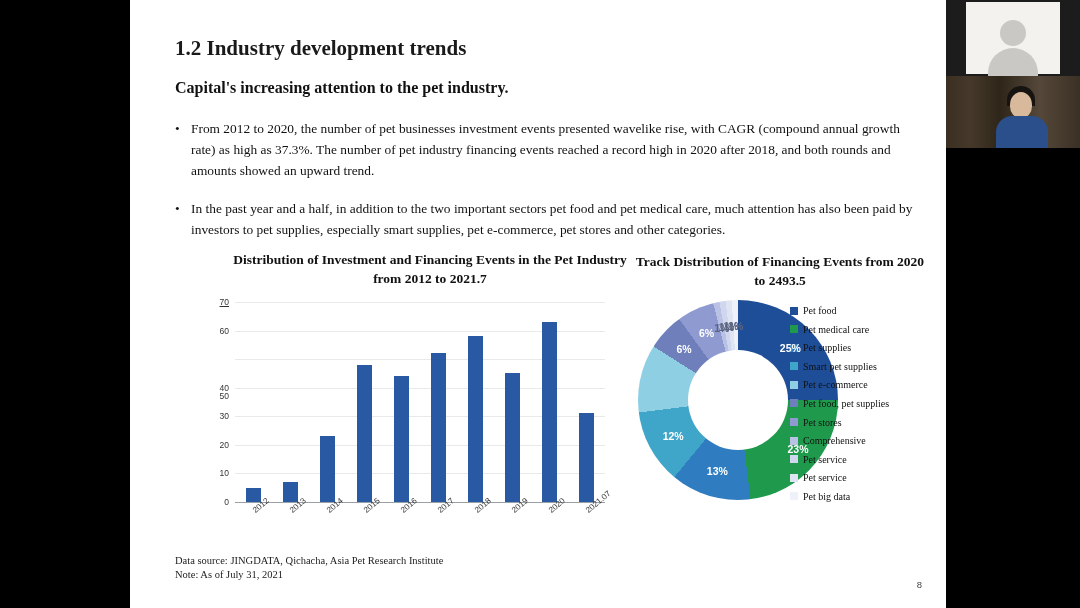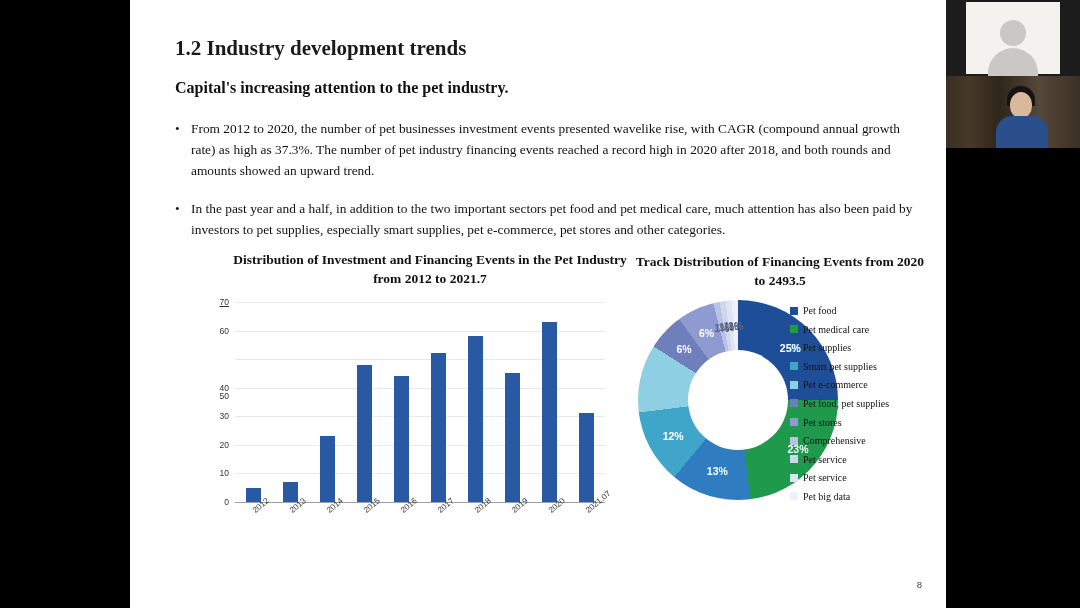--- a/index.html
+++ b/index.html
@@ -182,20 +182,24 @@
           <div class="leg-item">
             <span class="leg-sw" style="background: rgb(223, 228, 243);"></span>
             <span class="leg-tx">Pet service</span>
           </div>
           <div class="leg-item">
             <span class="leg-sw" style="background: rgb(238, 241, 249);"></span>
             <span class="leg-tx">Pet big data</span>
           </div>
         </div>
 
+      <div class="source">
+        <div>Data source: JINGDATA, Qichacha, Asia Pet Research Institute</div>
+        <div>Note: As of July 31, 2021</div>
+      </div>
 
       <div class="pagenum">8</div>
     </div>
   </div>
 
   <div id="vids">
     <div class="vtile" id="v1">
       <div class="vin">
         <div class="avatar-head"></div>
         <div class="avatar-body"></div>

